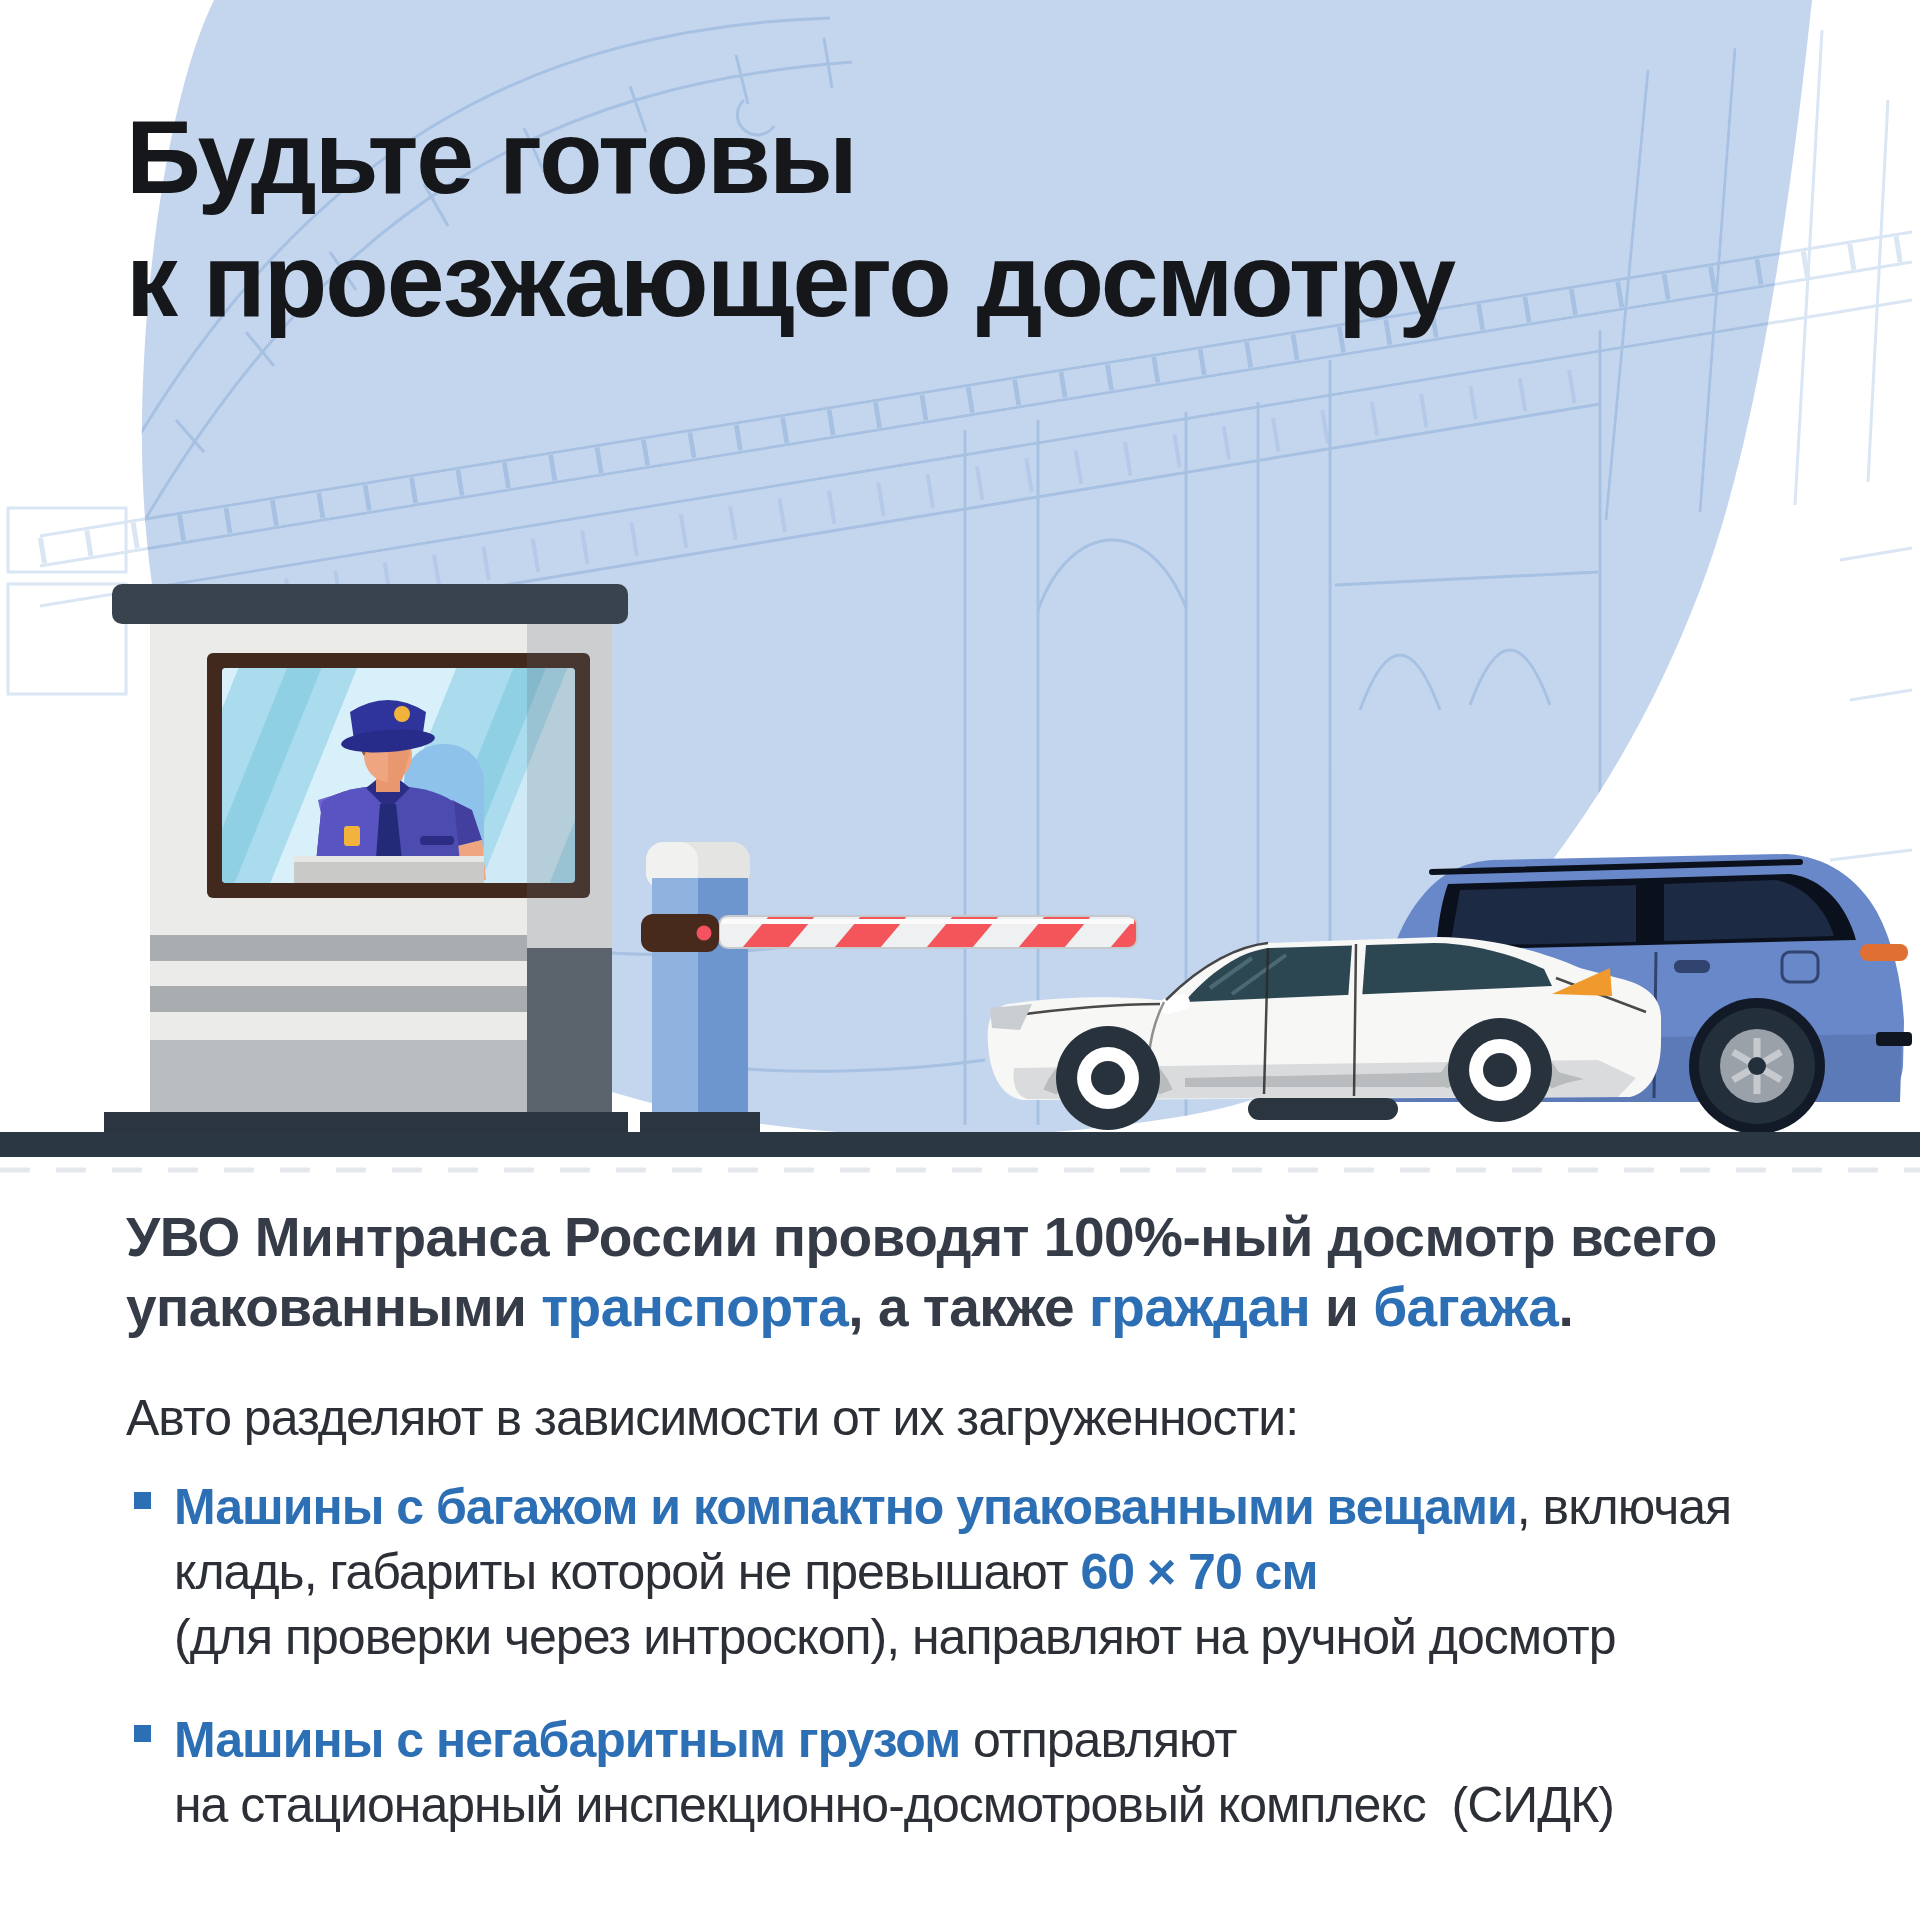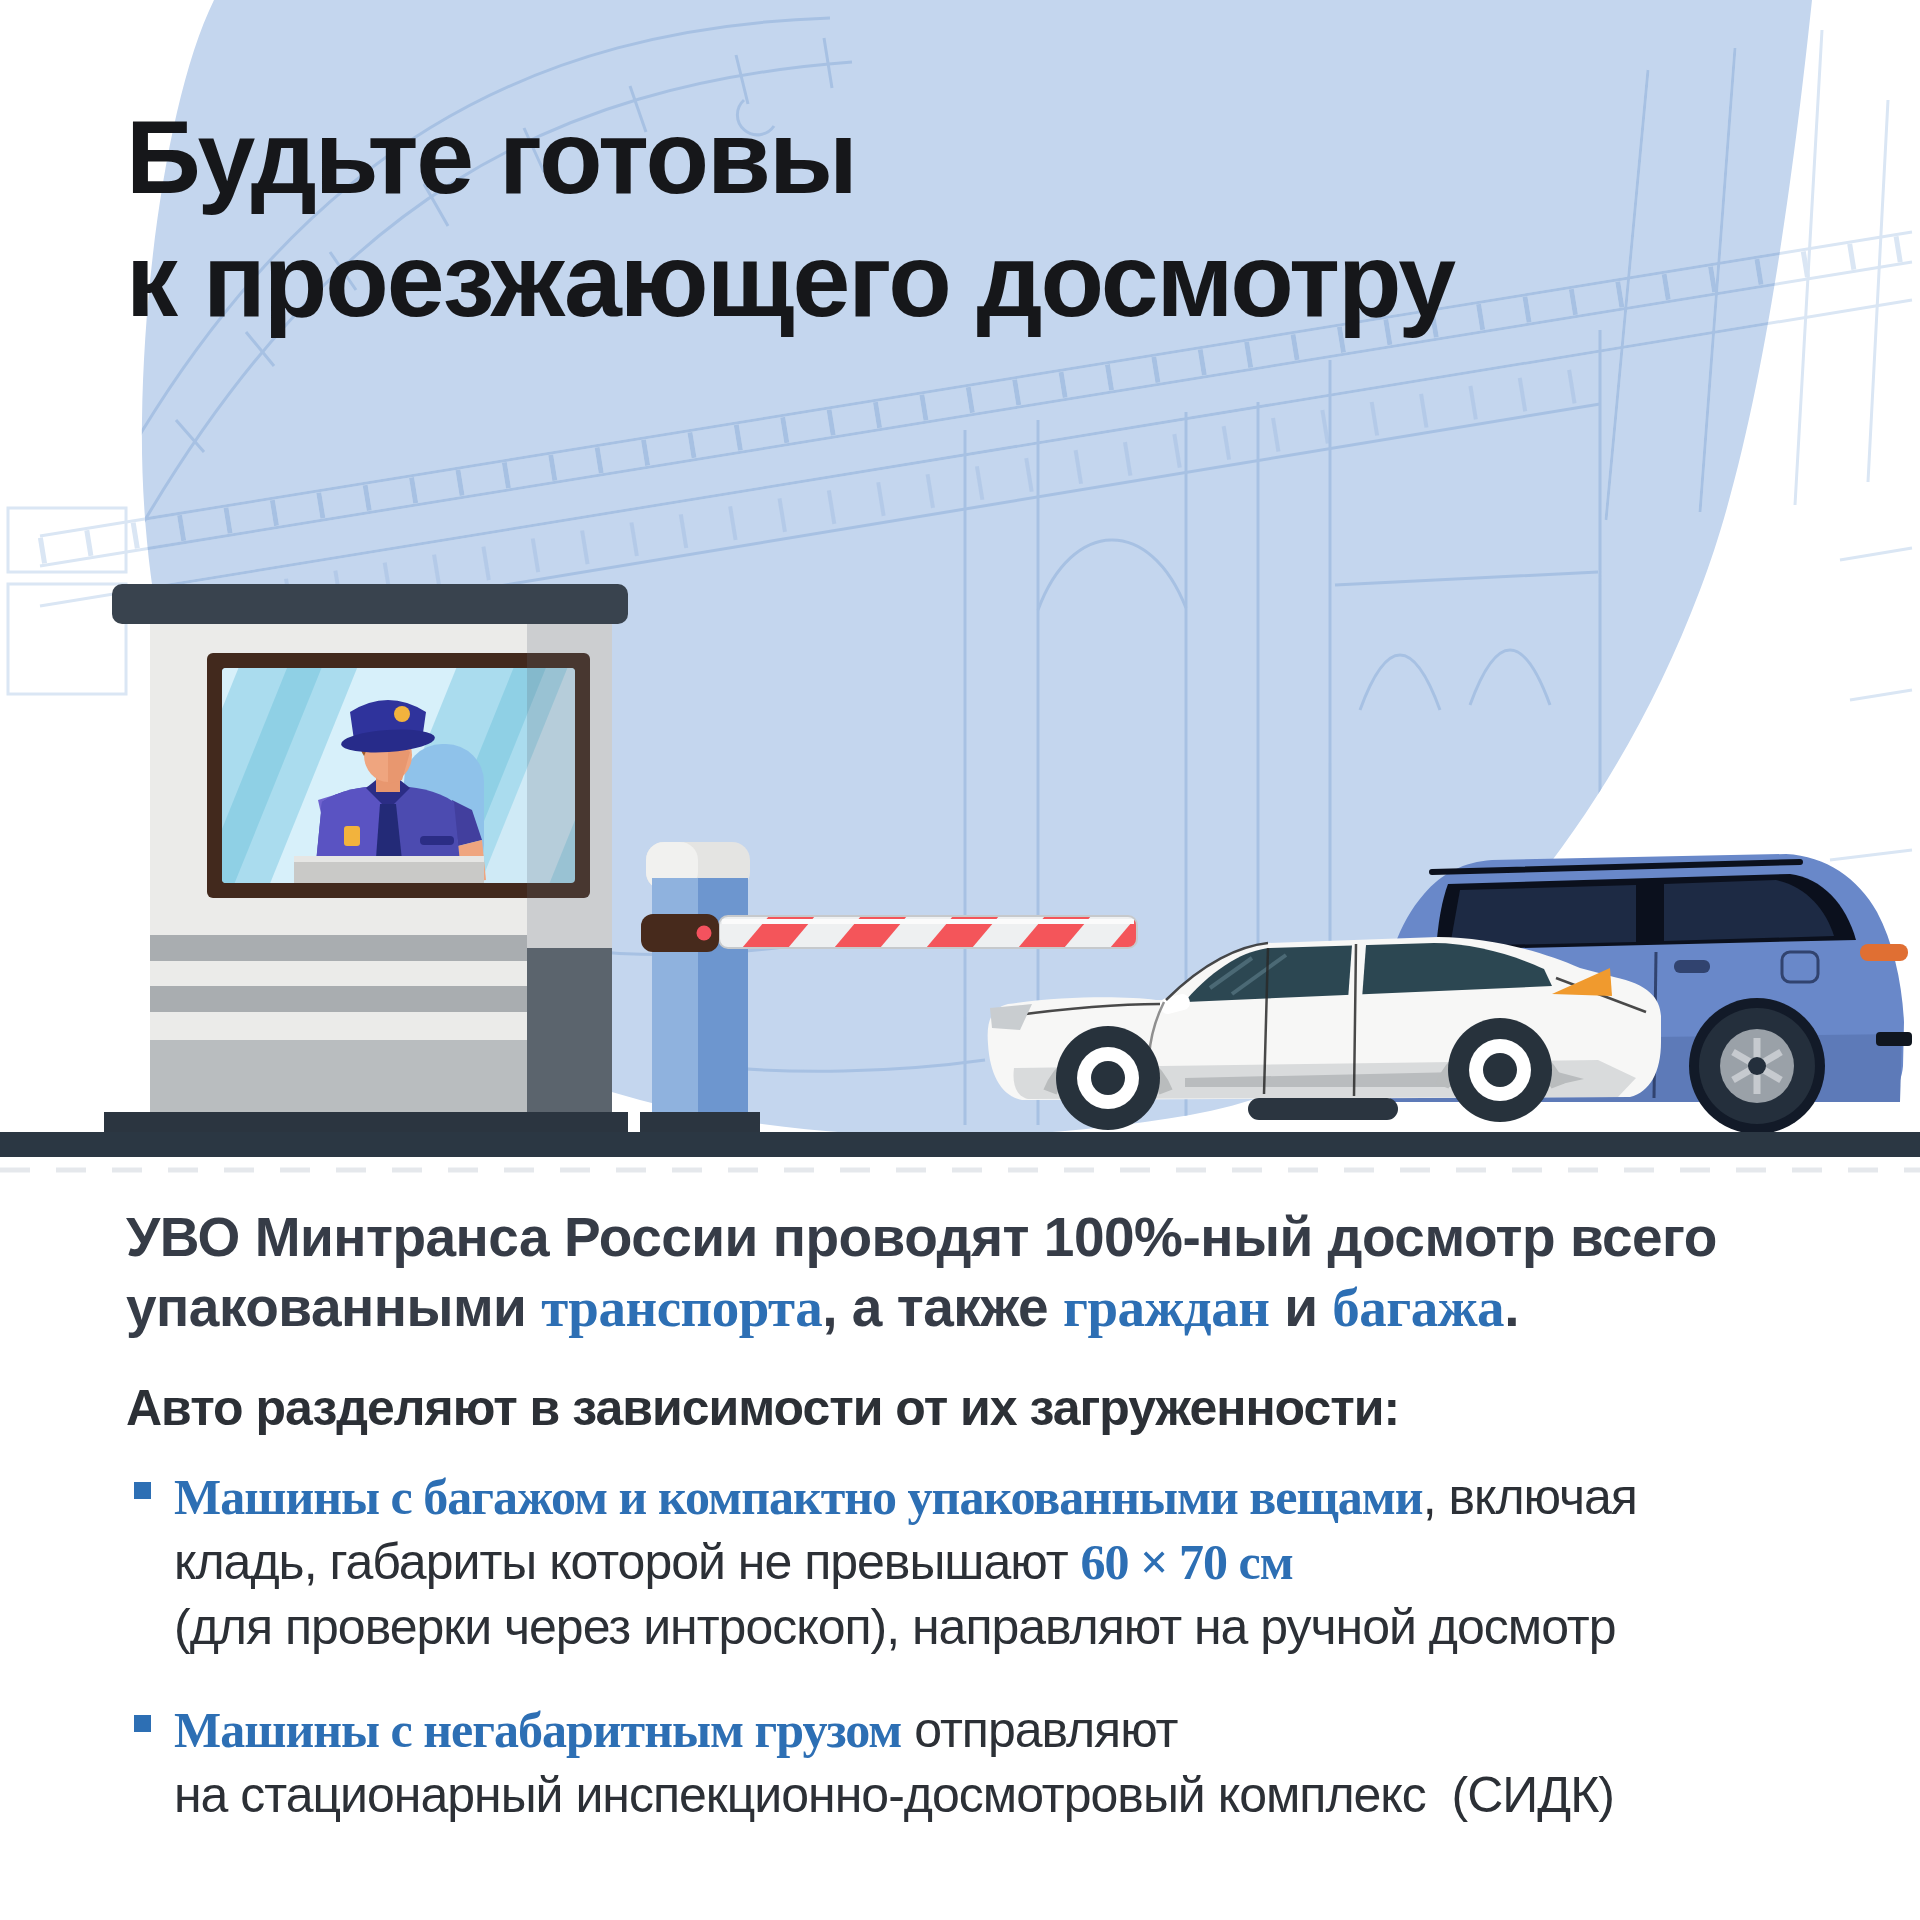--- a/index.html
+++ b/index.html
@@ -16,23 +16,23 @@
     position:absolute;left:126px;top:96px;
     font-size:104px;font-weight:700;line-height:1.18;letter-spacing:-2px;
     color:var(--heading);
   }
   .content{position:absolute;left:126px;top:1202px;width:1690px;}
   .t{white-space:pre-wrap;}
   .intro{
     font-size:55px;font-weight:700;color:var(--text);line-height:1.28;letter-spacing:-0.5px;
   }
   .intro .line{display:block;}
-  .accent{color:var(--accent);font-weight:700;font-family:Liberation Serif, serif;}
+  .accent{color:var(--accent);font-weight:700;}
   .subheading{
-    margin-top:32px;font-size:50px;font-weight:700;color:var(--body);
+    margin-top:43px;font-size:50px;font-weight:400;color:var(--body);
     line-height:1.3;letter-spacing:-1px;
   }
   .bullets{margin-top:24px;list-style:none;}
   .bullet{position:relative;padding-left:48px;margin-top:38px;}
   .bullet:first-child{margin-top:14px;}
   .bullet .marker{
     position:absolute;left:8px;top:17px;width:17px;height:17px;background:var(--accent);
   }
   .bullet .line{display:block;font-size:50px;font-weight:400;color:var(--body);
     line-height:1.3;letter-spacing:-1px;}

